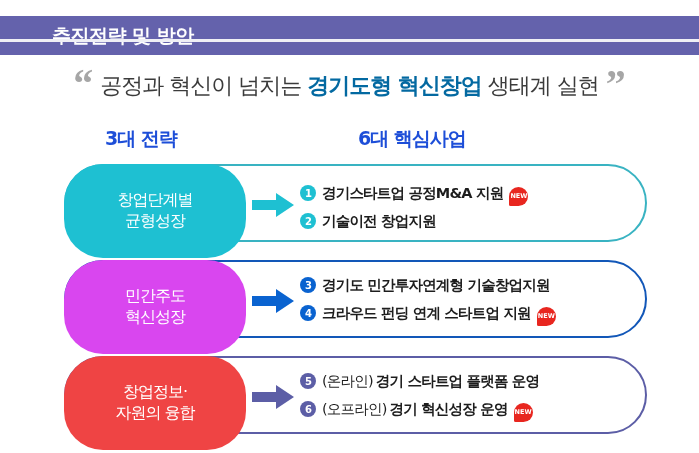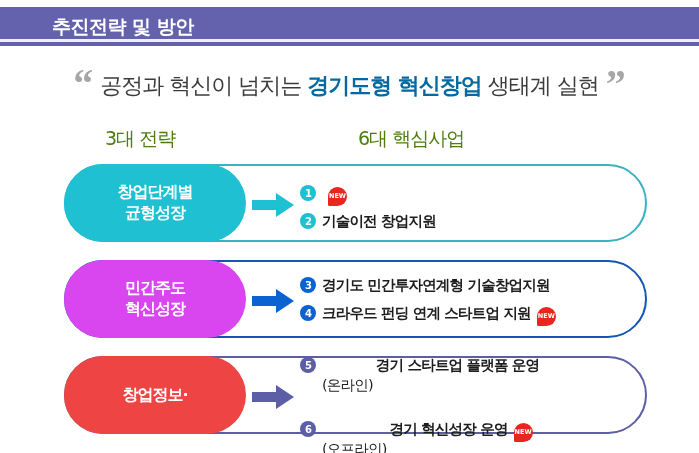--- a/index.html
+++ b/index.html
@@ -12,21 +12,21 @@
     background: #ffffff;
     font-family: "DejaVu Sans", "Liberation Sans", sans-serif;
     overflow: hidden;
     position: relative;
   }
 
   
   .header-bar {
     position: absolute;
     left: 0;
-    top: 7px;
+    top: 16px;
     width: 699px;
     height: 39px;
     background: #6462ac;
     display: flex;
     align-items: center;
   }
   .header-title {
     color: #ffffff;
     font-size: 19px;
     font-weight: bold;
@@ -76,23 +76,23 @@
   
   .col-heads {
     position: absolute;
     left: 0;
     top: 126px;
     width: 699px;
     height: 28px;
   }
   .col-head {
     position: absolute;
-    color: #4d7c0f;
+    color: #1d4ed8;
     font-size: 19px;
-    font-weight: normal;
+    font-weight: bold;
     letter-spacing: -1px;
   }
   .col-head-left  { left: 105px; }
   .col-head-right { left: 358px; }
 
   
   .rows {
     position: absolute;
     left: 0;
     top: 164px;
@@ -107,29 +107,29 @@
     border: 2px solid #cccccc;
     margin-left: 64px;
     width: 583px;
     background: #ffffff;
   }
   .row-pill {
     position: absolute;
     left: -2px;
     top: -2px;
     width: 182px;
-    height: 78px;
+    height: 94px;
     border-radius: 39px;
     display: flex;
     flex-direction: column;
     align-items: center;
     justify-content: center;
     color: #ffffff;
     font-size: 16px;
-    font-weight: bold;
+    font-weight: normal;
     letter-spacing: -1px;
     line-height: 1.3;
   }
   .row-arrow {
     position: absolute;
     left: 186px;
     top: 27px;
     width: 42px;
     height: 24px;
   }
@@ -162,21 +162,20 @@
     border-radius: 50%;
     color: #ffffff;
     font-size: 10px;
     font-weight: bold;
     margin-right: 6px;
     font-family: "DejaVu Sans", sans-serif;
   }
   .item-prefix {
     font-weight: normal;
     margin-right: 3px;
-    margin-top: 40px;
   }
   .new-badge {
     display: inline-flex;
     align-items: center;
     justify-content: center;
     width: 19px;
     height: 19px;
     background: #e8261f;
     border-radius: 50% 50% 50% 8%;
     color: #ffffff;
@@ -228,20 +227,21 @@
       <div class="row-pill">
         <span>창업단계별</span>
         <span>균형성장</span>
       </div>
       <div class="row-arrow"><svg width="42" height="24" viewBox="0 0 42 24">
           <path d="M0 7 L24 7 L24 0 L42 12 L24 24 L24 17 L0 17 Z" fill="#1ec0d2"></path>
         </svg></div>
       <div class="row-items">
         <div class="item">
           <span class="item-num">1</span>
+          <span>경기스타트업 공정M&amp;A 지원</span>
           <span class="new-badge">NEW</span>
         </div>
         <div class="item">
           <span class="item-num">2</span>
           <span>기술이전 창업지원</span>
         </div>
       </div>
     </div>
     <div class="row theme-blue">
       <div class="row-pill">
@@ -259,20 +259,21 @@
         <div class="item">
           <span class="item-num">4</span>
           <span>크라우드 펀딩 연계 스타트업 지원</span>
           <span class="new-badge">NEW</span>
         </div>
       </div>
     </div>
     <div class="row theme-purple">
       <div class="row-pill">
         <span>창업정보·</span>
+        <span>자원의 융합</span>
       </div>
       <div class="row-arrow"><svg width="42" height="24" viewBox="0 0 42 24">
           <path d="M0 7 L24 7 L24 0 L42 12 L24 24 L24 17 L0 17 Z" fill="#5c5ea6"></path>
         </svg></div>
       <div class="row-items">
         <div class="item">
           <span class="item-num">5</span>
           <span class="item-prefix">(온라인)</span>
           <span>경기 스타트업 플랫폼 운영</span>
         </div>

